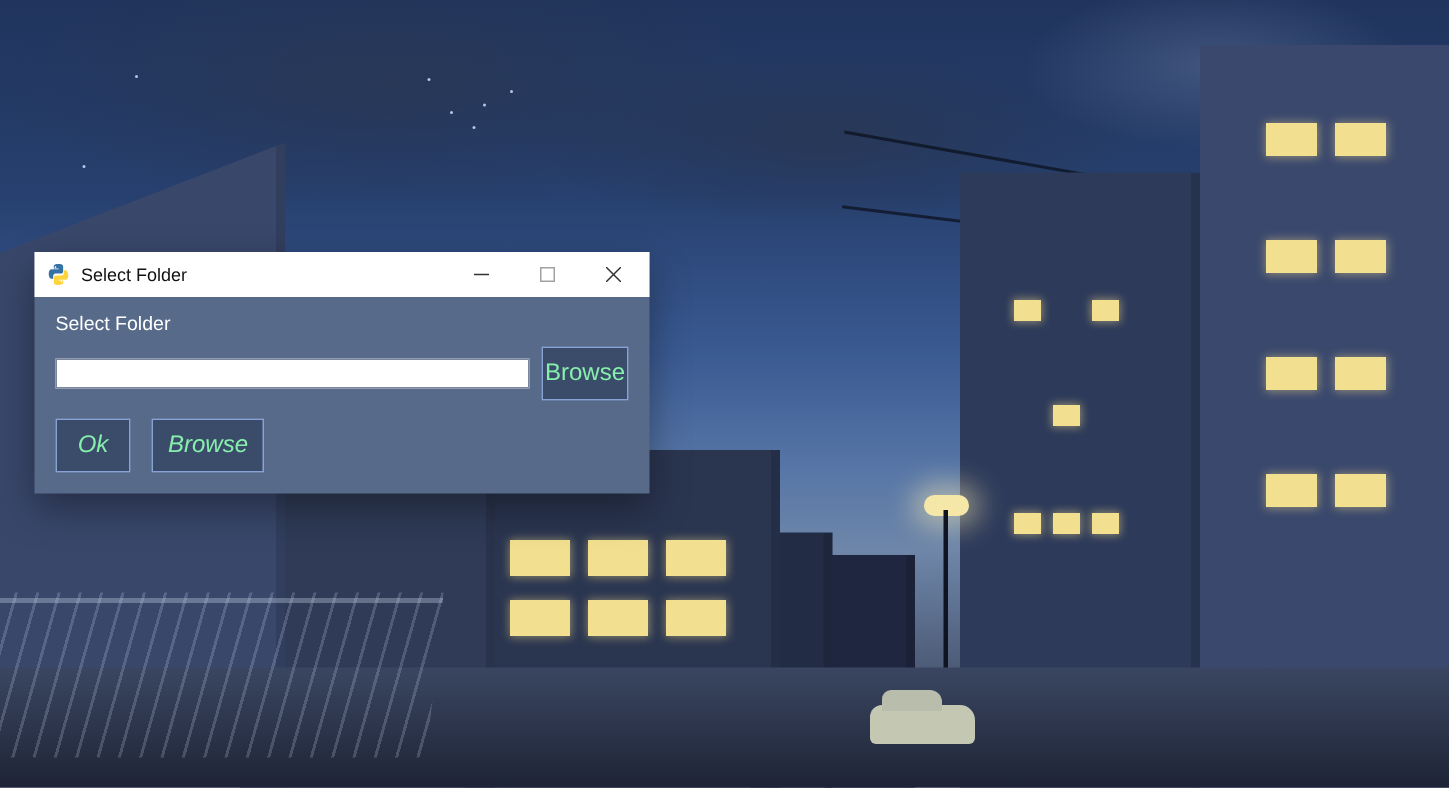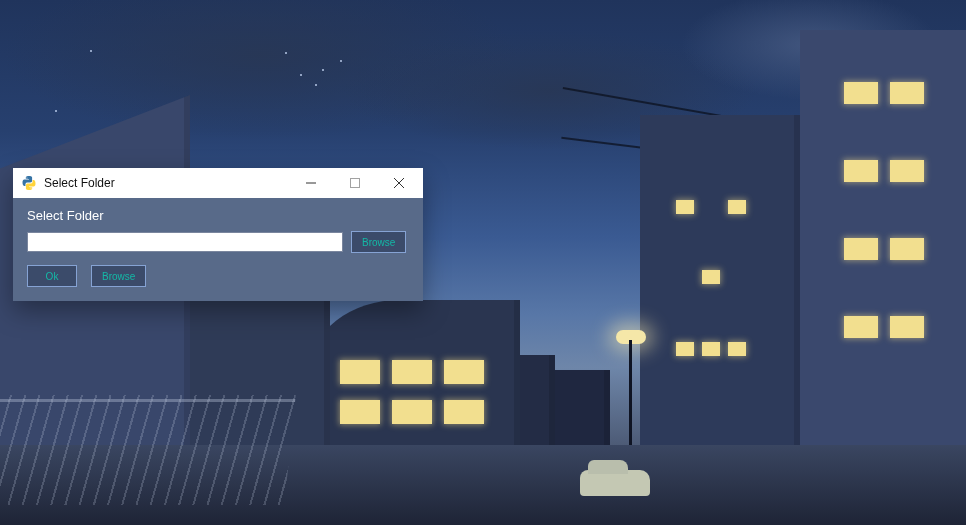--- a/index.html
+++ b/index.html
@@ -98,21 +98,21 @@
   }
   .lamppole{position:absolute;left:629px;top:340px;width:3px;height:150px;background:#0f1423;}
   .wire{position:absolute;left:560px;top:120px;width:380px;height:2px;background:rgba(10,14,25,.7);transform:rotate(10deg);}
   .wire.wb{top:160px;transform:rotate(7deg);}
   .car{position:absolute;left:580px;top:470px;width:70px;height:26px;background:#c4c8b3;border-radius:8px 10px 4px 4px;}
   .car:after{content:"";position:absolute;left:8px;top:-10px;width:40px;height:14px;background:#b9beac;border-radius:6px 8px 0 0;}
 
   
   .dialog {
     position: absolute;
-    left: 13px;
+    left: 23px;
     top: 168px;
     width: 410px;
     background: #586a89;
     box-shadow: 0 10px 24px rgba(0,0,0,.35);
   }
   .titlebar {
     height: 30px;
     background: #ffffff;
     display: flex;
     align-items: center;
@@ -150,30 +150,30 @@
     border: 1px solid #7a869e;
     box-sizing: border-box;
     padding: 0 4px;
     font-size: 12px;
     color: #000;
     outline: none;
   }
   .btn {
     display: inline-flex; align-items: center; justify-content: center;
     min-width: 50px;
-    height: 22px;
+    height: 36px;
     padding: 0 10px;
     background: #3b4b6a;
-    color: #14b8a6;
+    color: #86efac;
     border: 1px solid #86a3d4;
-    font-size: 10px;
+    font-size: 16px;
     box-sizing: border-box;
     user-select: none;
   }
-  .actions { display: flex; gap: 14px; }
+  .actions { display: flex; gap: 14px; font-style: italic; }
 </style>
 </head>
 <body>
 
 <div class="viewport">
 
   <div class="sky"></div>
   <div class="cloud c1"></div>
   <div class="cloud c2"></div>
   <div class="cloud c3"></div>

